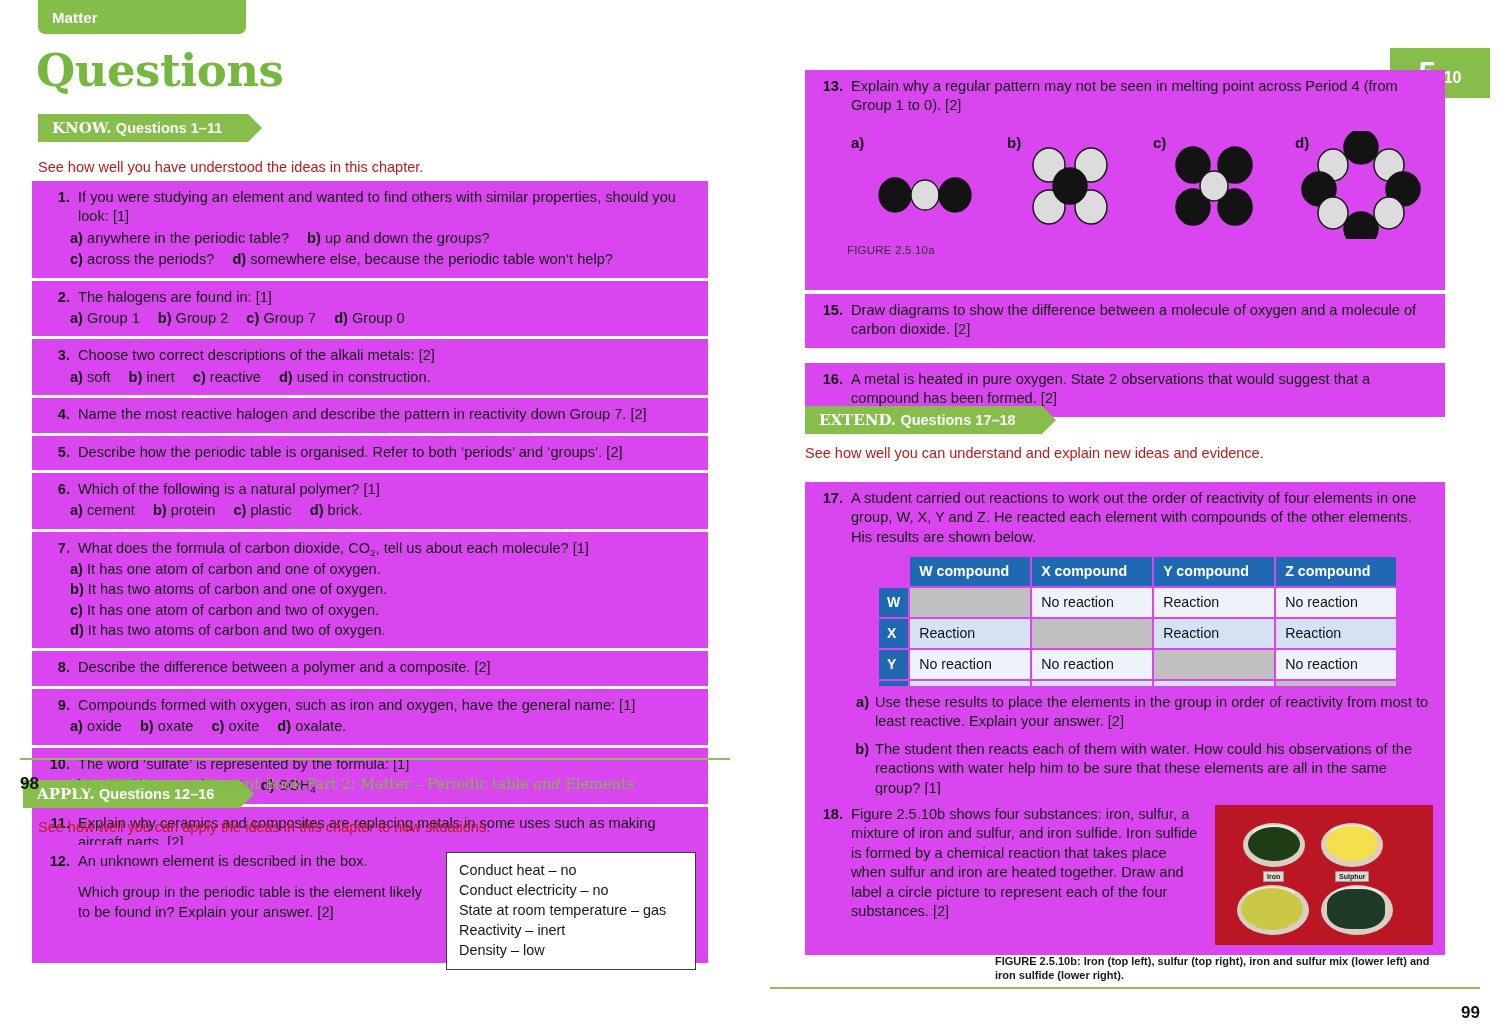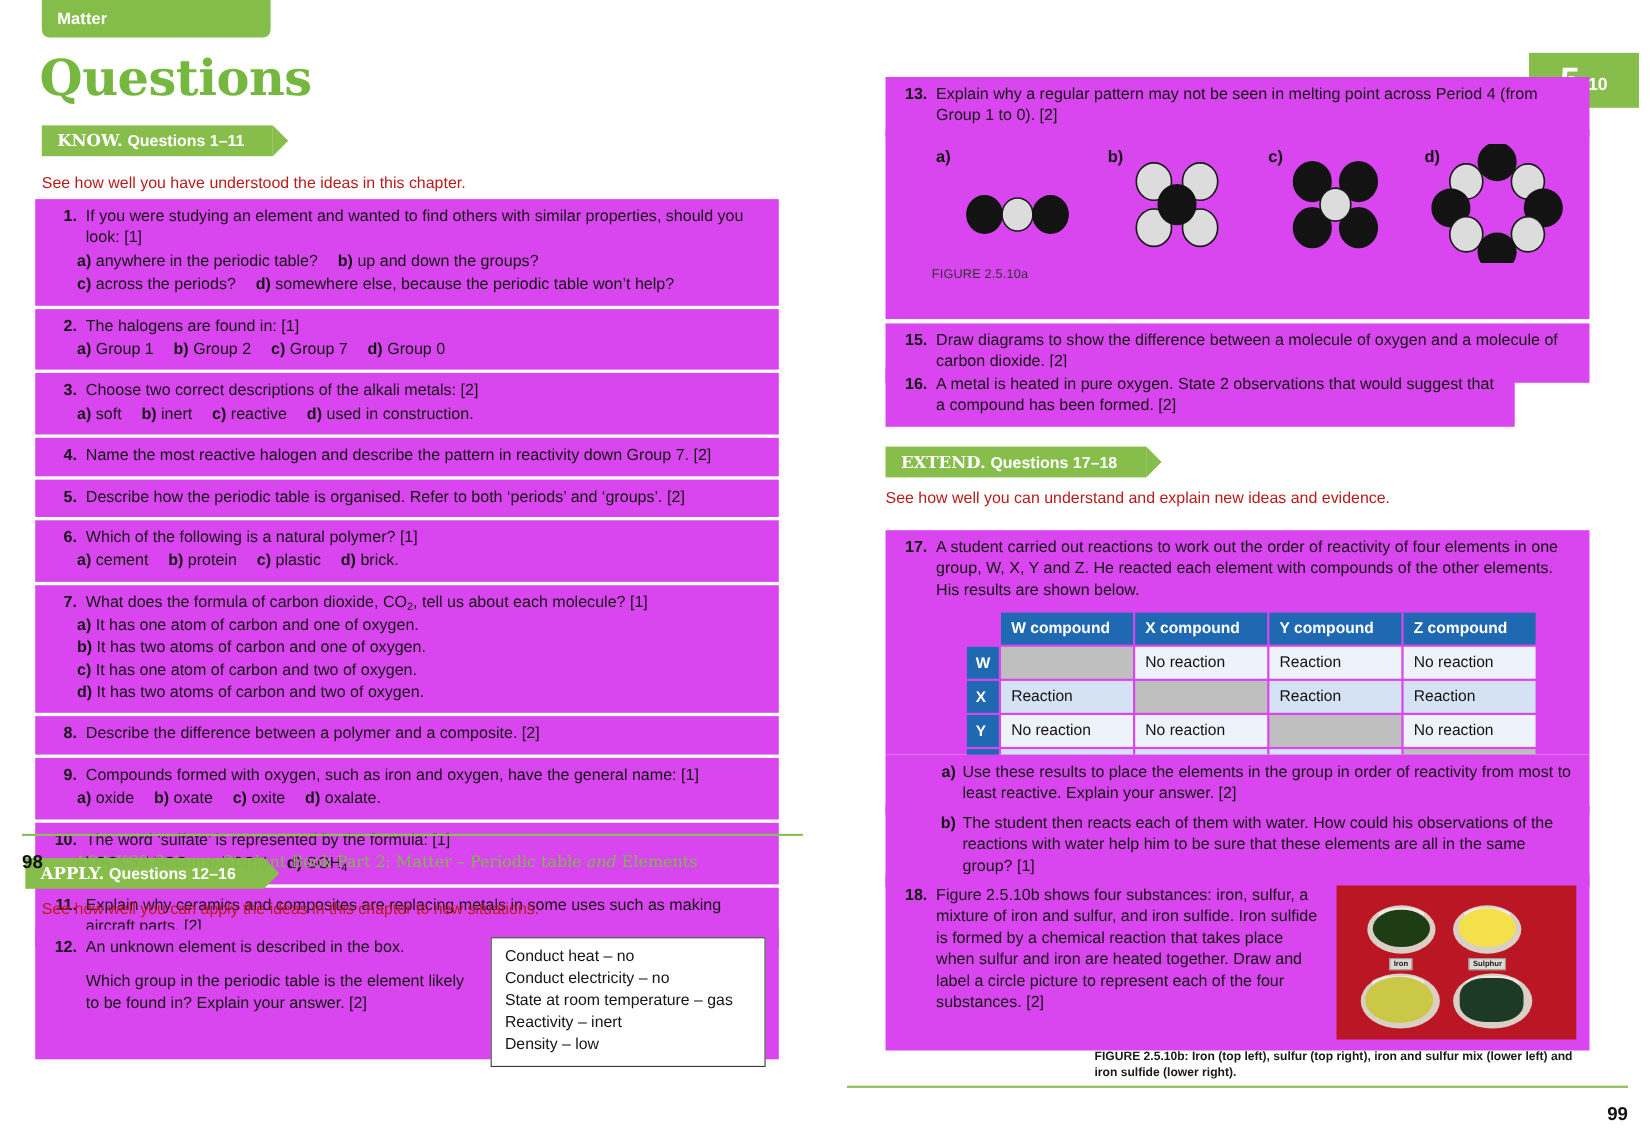--- a/index.html
+++ b/index.html
@@ -375,21 +375,21 @@
       <div class="fignote" style="margin-top:4px; padding-left:30px;">FIGURE 2.5.10a</div>
     </div>
 
     <div class="qpanel" style="position:absolute; left:55px; top:294px; width:640px;">
       <div class="qrow">
         <div class="qnum" style="width:26px; margin-right:8px;">15.</div>
         <div class="qbody">Draw diagrams to show the difference between a molecule of oxygen and a molecule of carbon dioxide. [2]</div>
       </div>
     </div>
 
-    <div class="qpanel" style="position:absolute; left:55px; top:334px; width:572px;padding-left:12px;">
+    <div class="qpanel" style="position:absolute; left:55px; top:363px; width:640px;padding-left:12px;">
       <div class="qrow">
         <div class="qnum" style="width:26px; margin-right:8px;">16.</div>
         <div class="qbody">A metal is heated in pure oxygen. State 2 observations that would suggest that a compound has been formed. [2]</div>
       </div>
     </div>
 
     <div style="position:absolute; left:55px; top:406px;">
       <div class="banner">
         <span class="b-strong">EXTEND.</span>
         <span class="b-rest">Questions 17–18</span>

